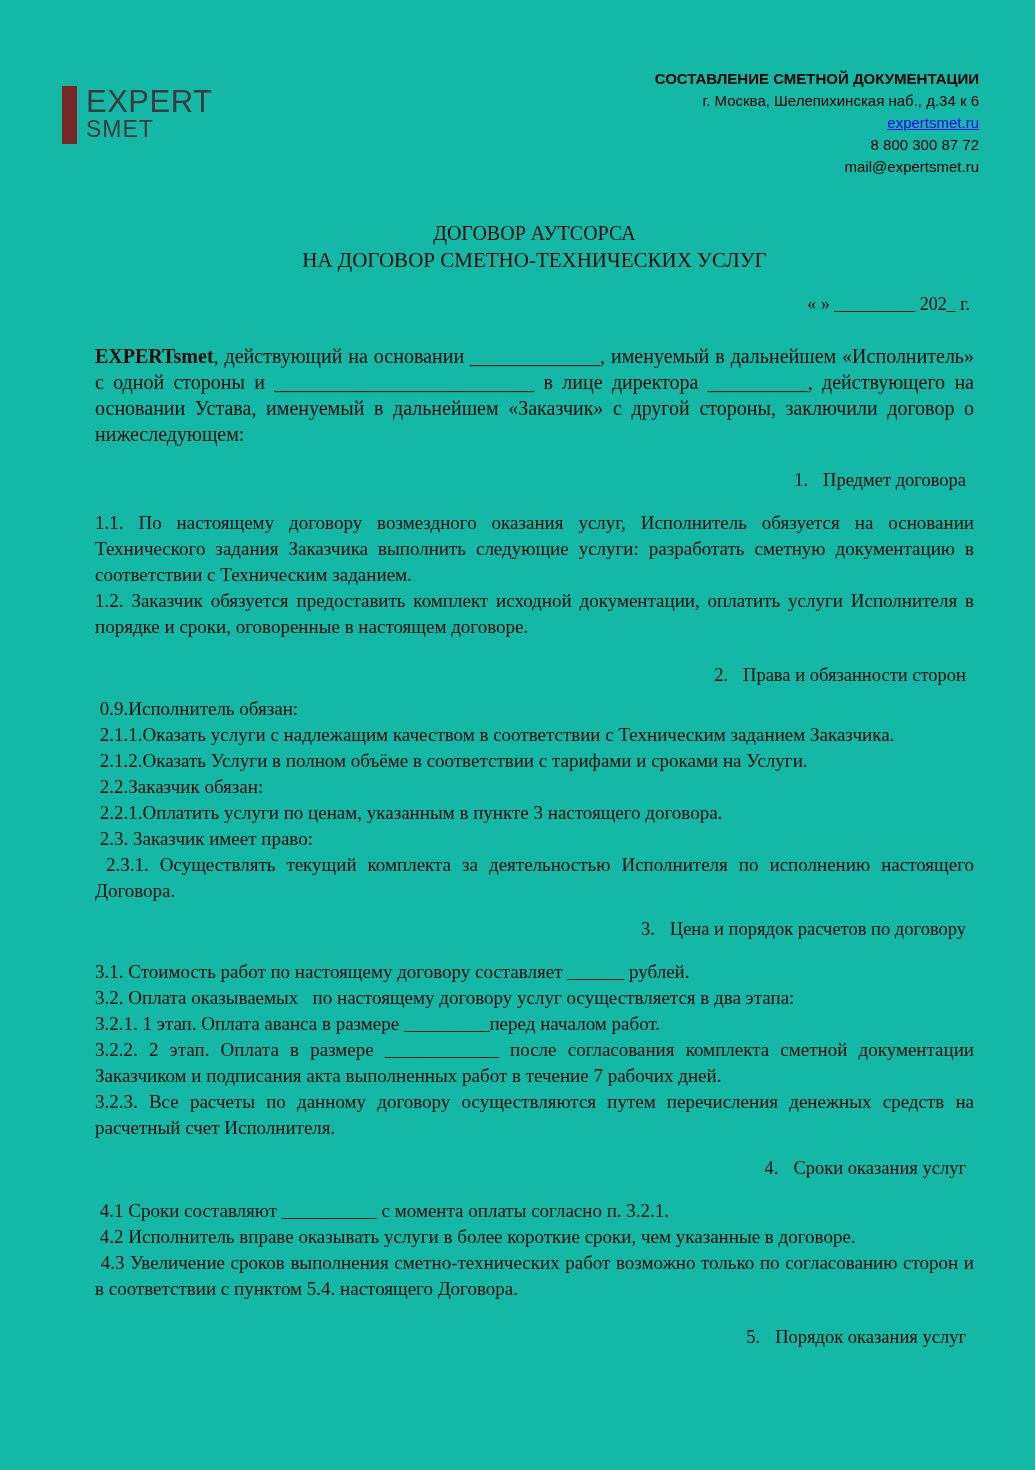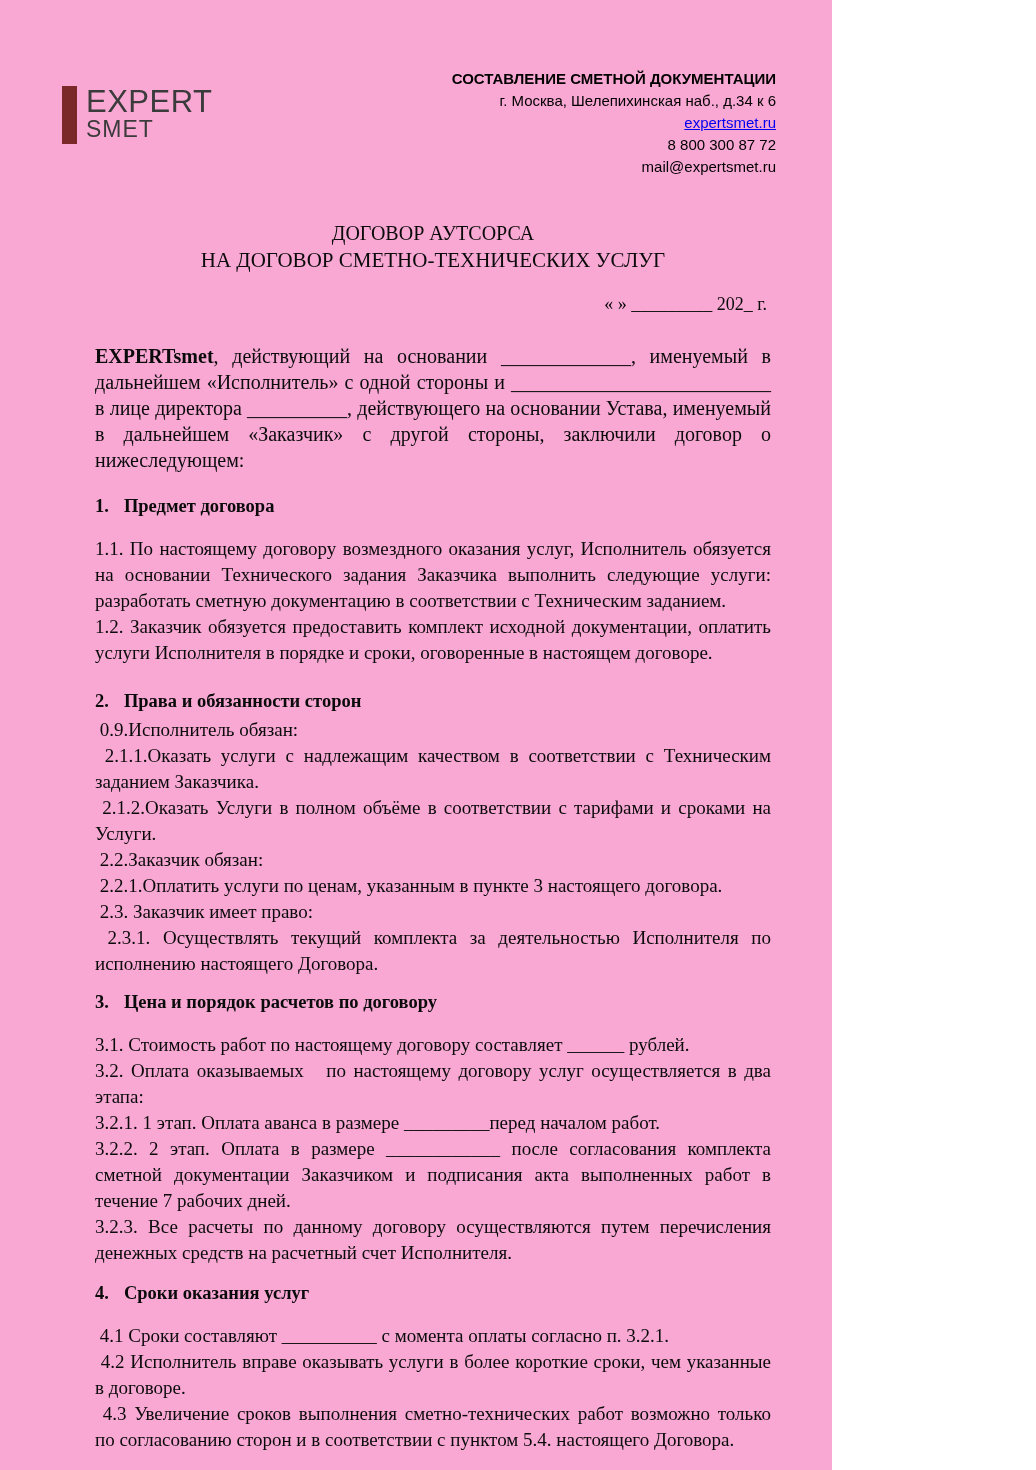--- a/index.html
+++ b/index.html
@@ -9,23 +9,23 @@
   }
   body {
     width: 1036px;
     height: 1470px;
     font-family: "Liberation Serif", serif;
     color: #0b0b0b;
     position: relative;
     overflow: hidden;
   }
   .page {
-    width: 832px;
+    width: 1035px;
     height: 1470px;
-    background: #f9a8d4;
+    background: #14b8a6;
     position: relative;
   }
 
   
   .header {
     position: relative;
     height: 180px;
   }
   .logo {
     position: absolute;
@@ -114,25 +114,25 @@
     white-space: pre-wrap;
   }
   .intro b {
     font-weight: bold;
   }
 
   section.contract-section {
     margin: 0;
   }
   .section-heading {
-    text-align: left;
+    text-align: right;
     font-size: 18.5px;
     line-height: 26px;
-    font-weight: bold;
-    margin: 0;
+    font-weight: normal;
+    margin: 8px;
   }
   .sec-num {
     margin-right: 15px;
   }
   .s1 .section-heading { margin-top: 20px; }
   .s2 .section-heading { margin-top: 22px; }
   .s3 .section-heading { margin-top: 12px; }
   .s4 .section-heading { margin-top: 14px; }
   .s5 .section-heading { margin-top: 22px; }
 

